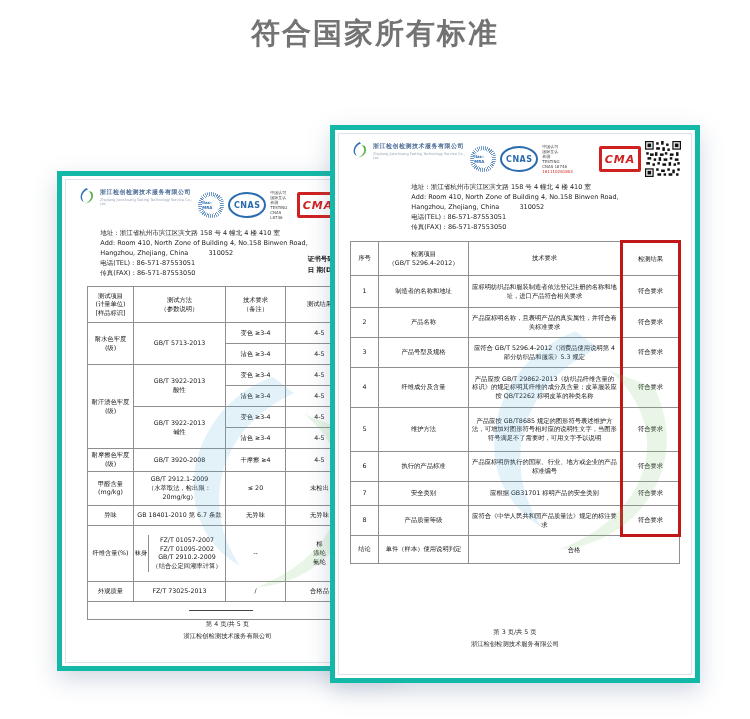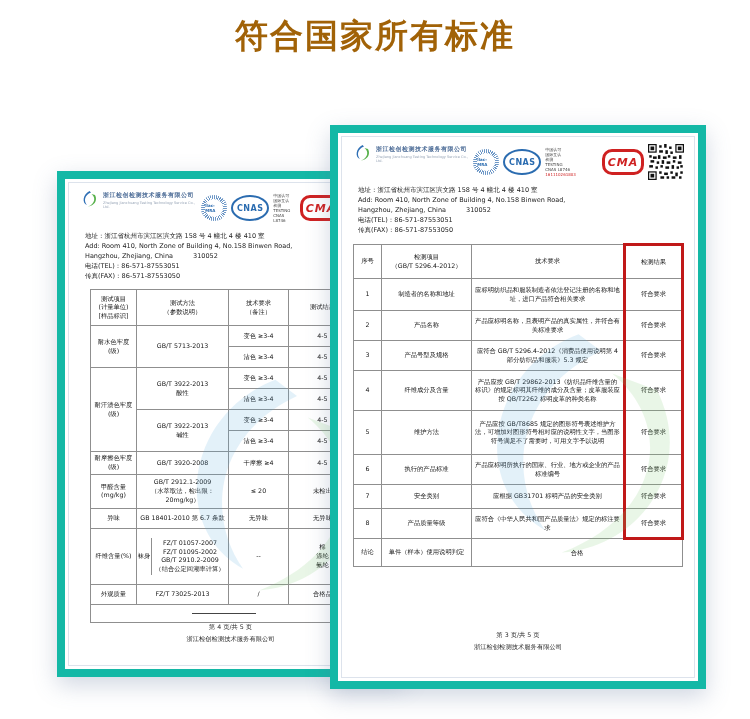--- a/index.html
+++ b/index.html
@@ -3,25 +3,25 @@
 <meta charset="utf-8">
 <style>
   html,body{margin:0;padding:0;}
   body{
     width:750px;height:719px;background:#ffffff;position:relative;overflow:hidden;
     font-family:"DejaVu Sans","Liberation Sans",sans-serif;color:#222;
   }
   .pre{white-space:pre-line;}
   
   .page-header{text-align:center;padding-top:14px;}
-  .page-title{font-size:33px;font-weight:bold;color:#a16207;letter-spacing:2px;margin:0;}
+  .page-title{font-size:29px;font-weight:bold;color:#737373;letter-spacing:2px;margin:0;}
   .page-subtitle{font-size:13px;color:#9b9b9b;letter-spacing:3px;margin:9px 0 0 0;}
 
   
-  .doc{position:absolute;background:#fff;border:8px solid #14b8a6;overflow:hidden;
+  .doc{position:absolute;background:#fff;border:5px solid #14b8a6;overflow:hidden;
        box-shadow:0 8px 22px rgba(90,110,150,.28);}
   .doc-inner-border{position:absolute;inset:3px;border:1px solid #dde3ec;pointer-events:none;}
   .doc-back{left:57px;top:171px;width:331px;height:490px;z-index:1;}
   .doc-front{left:330px;top:125px;width:360px;height:548px;z-index:2;}
 
   .watermark{position:absolute;opacity:.16;pointer-events:none;}
   .doc-back  .watermark{left:70px;top:190px;width:270px;height:270px;}
   .doc-front .watermark{left:95px;top:190px;width:280px;height:280px;}
 
   .doc-head{display:flex;justify-content:space-between;align-items:flex-start;
@@ -36,27 +36,27 @@
     background:repeating-conic-gradient(#6d97c6 0 5deg,#ffffff 5deg 10deg);
     display:flex;align-items:center;justify-content:center;}
   .badge-ilac .inner{width:18px;height:18px;border-radius:50%;background:#fff;
     display:flex;align-items:center;justify-content:center;
     font-size:4px;font-weight:bold;color:#2b6cb0;}
   .badge-cnas{width:34px;height:22px;border:2px solid #2b6cb0;border-radius:50%;
     display:flex;align-items:center;justify-content:center;background:#fff;flex:0 0 auto;
     font-size:8px;font-weight:bold;color:#2b6cb0;letter-spacing:.5px;}
   .accr-text{font-size:4px;line-height:1.25;color:#444;}
   .accr-cma-no{color:#cf2121;}
-  .badge-cma{width:36px;height:20px;border:3px solid #cf2121;border-radius:10px;
+  .badge-cma{width:36px;height:20px;border:3px solid #cf2121;border-radius:2px;
     display:flex;align-items:center;justify-content:center;background:#fff;flex:0 0 auto;
     font-size:11px;font-weight:bold;color:#cf2121;font-style:italic;letter-spacing:1px;}
   .qr-svg{width:36px;height:36px;flex:0 0 auto;}
 
-  .addr-row{display:flex;justify-content:space-between;align-items:flex-end;
-            padding:5px 14px 0 20px;position:relative;}
+  .addr-row{display:flex;justify-content:center;align-items:flex-end;
+            padding:5px 14px 0 14px;position:relative;}
   .addr{font-size:6.5px;line-height:1.55;color:#1c1c1c;}
   .addr .postcode{margin-left:18px;}
   .certinfo{font-size:6.5px;line-height:1.7;color:#111;font-weight:bold;
             padding-bottom:2px;white-space:nowrap;}
 
   
   table.t{border-collapse:collapse;table-layout:fixed;}
   .t td,.t th{border:1px solid #8f8f8f;font-weight:normal;font-size:6.3px;color:#141414;
     text-align:center;vertical-align:middle;padding:2px 3px;line-height:1.4;
     white-space:pre-line;overflow:hidden;}

